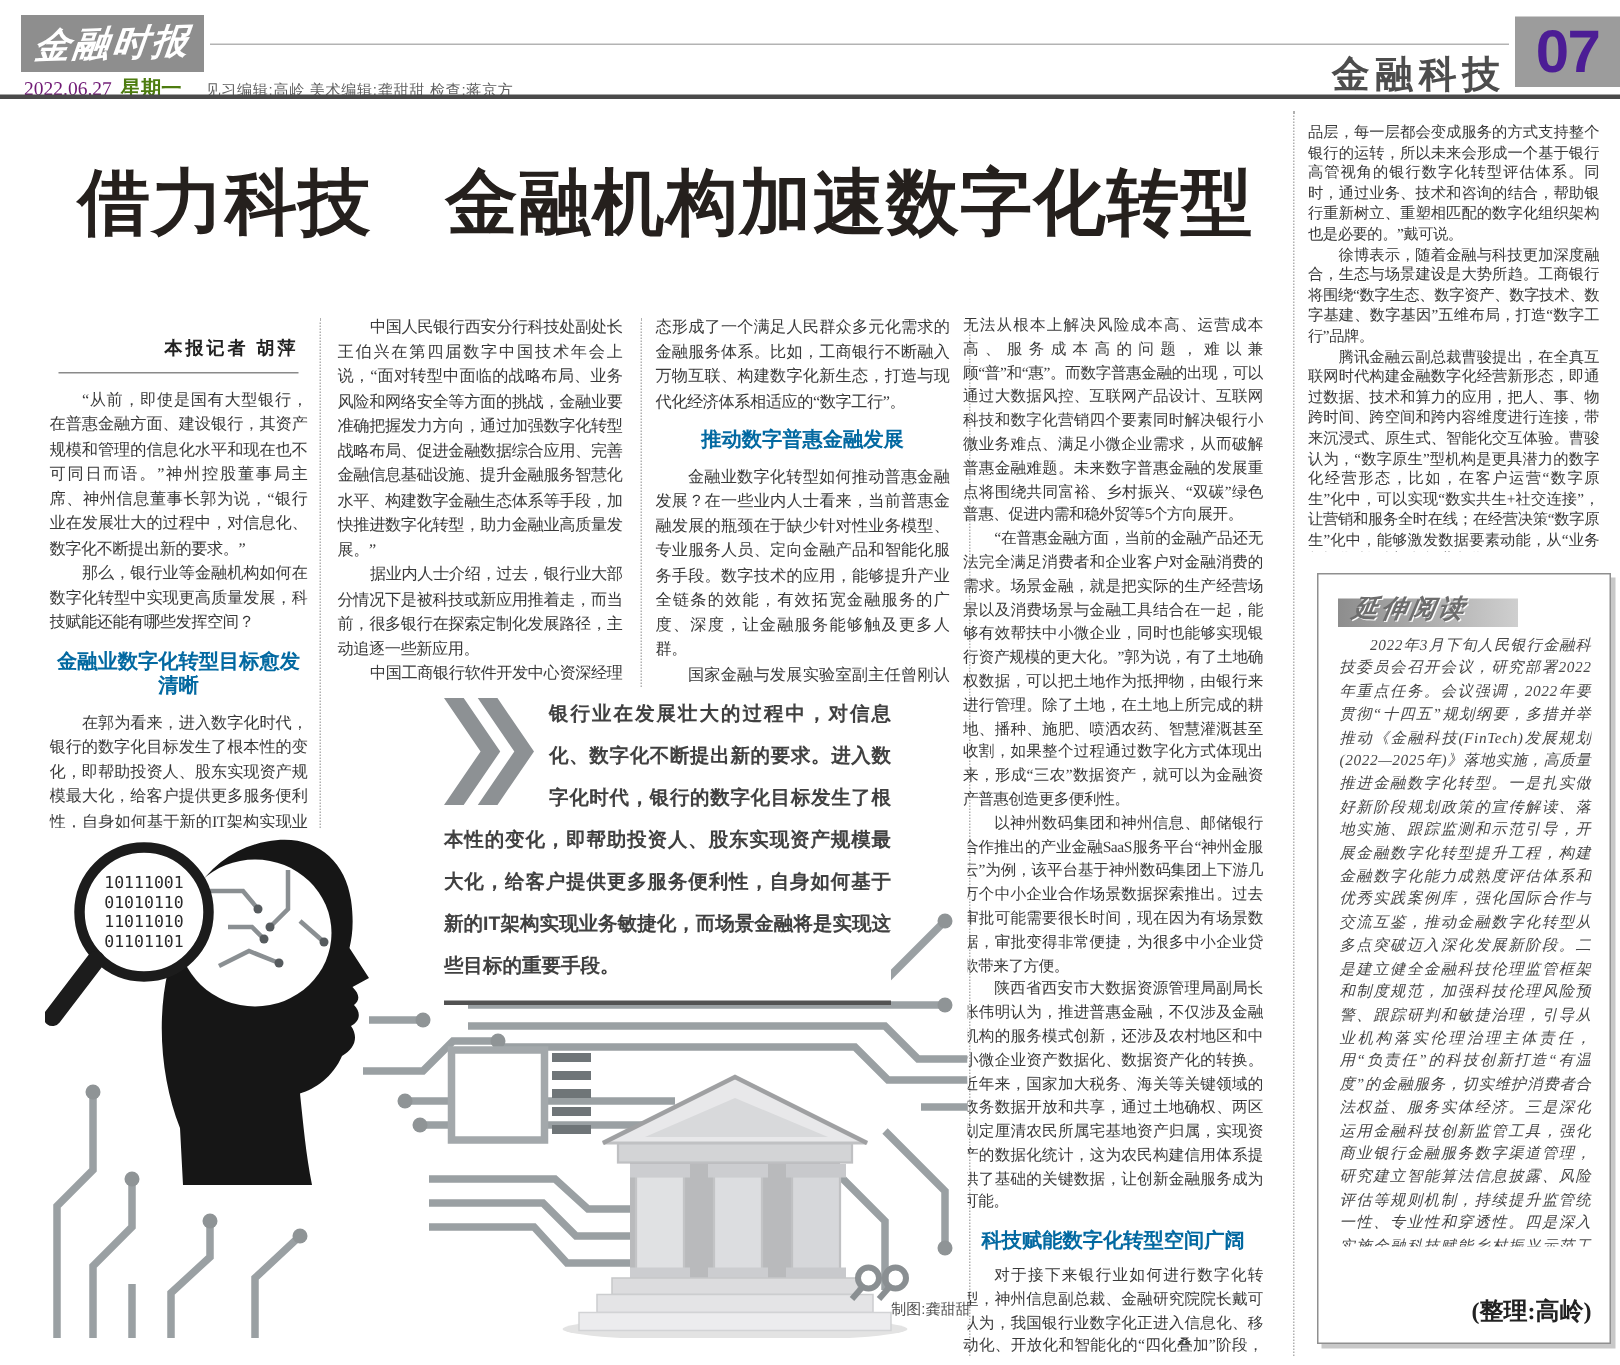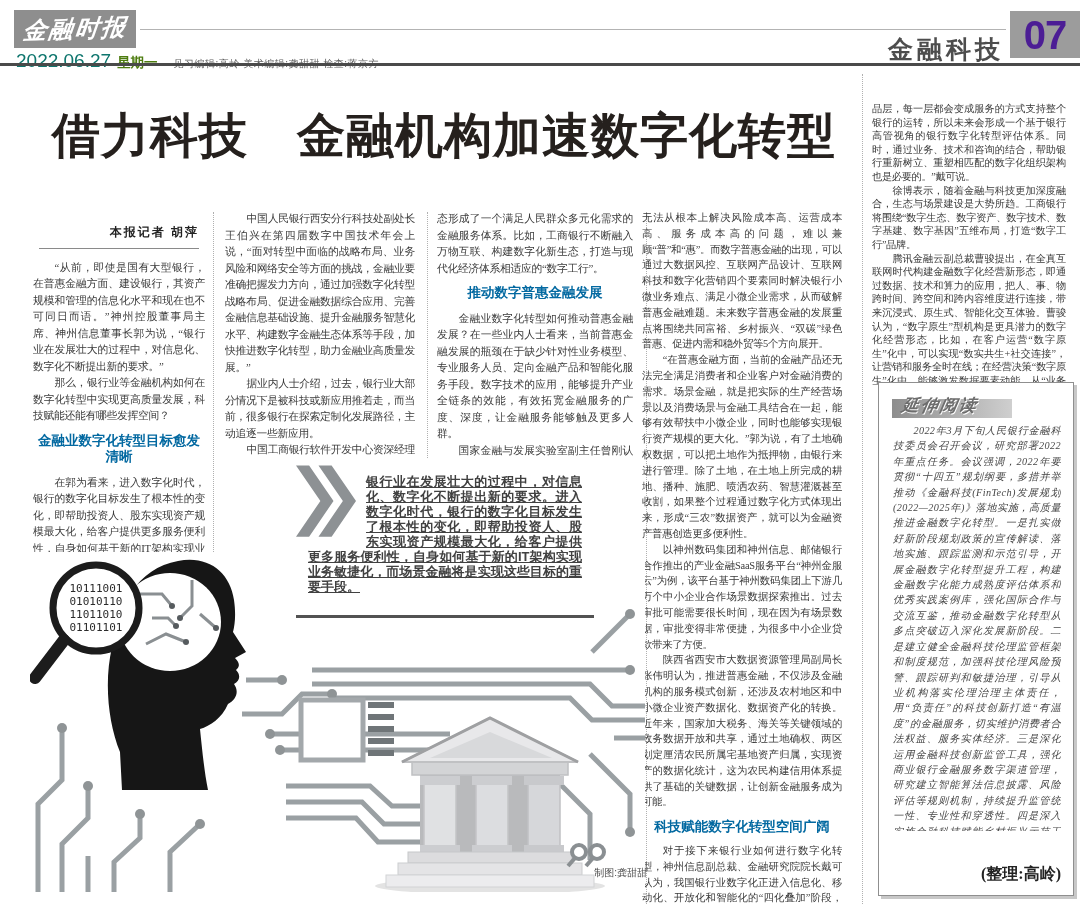--- a/index.html
+++ b/index.html
@@ -6,21 +6,21 @@
   .page{position:relative;width:1080px;height:910px;background:#ffffff;overflow:hidden;
         font-family:"Liberation Serif","DejaVu Serif",serif;color:#3a3a3a;}
   
   .logo-box{position:absolute;left:14px;top:10px;width:122px;height:38px;background:#8e8e8e;
             display:flex;align-items:center;justify-content:center;}
   .logo-box span{color:#fff;font-style:italic;font-weight:bold;font-size:24px;letter-spacing:2px;
             transform:skewX(-8deg) rotate(-2deg);font-family:"DejaVu Serif",serif;}
   .hairline{position:absolute;left:140px;top:29px;width:866px;height:1px;background:#b3b3b3;}
   .dateline{position:absolute;left:16px;top:50px;display:flex;align-items:baseline;
             font-family:"Liberation Sans","DejaVu Sans",sans-serif;}
-  .date{font-size:19px;color:#0f766e;}
+  .date{font-size:13px;color:#701a75;font-family:Liberation Serif, serif;}
   .weekday{font-size:13.5px;font-weight:bold;color:#4d7c0f;margin-left:6px;}
   .staff{font-size:10px;color:#5f5f5f;margin-left:16px;letter-spacing:0.5px;}
   .section-title{position:absolute;right:76px;top:33px;font-size:25px;color:#4d4d4d;
             font-family:"Liberation Sans","DejaVu Sans",sans-serif;letter-spacing:4px;font-weight:600;}
   .page-no-box{position:absolute;left:1010px;top:11px;width:70px;height:47px;background:#9c9c9c;
             display:flex;align-items:center;justify-content:center;}
   .page-no-box span{color:#4c1d95;font-size:40px;font-weight:bold;line-height:1;
             font-family:"Liberation Sans","DejaVu Sans",sans-serif;letter-spacing:-1px;}
   .header-rule{position:absolute;left:0;top:63px;width:1080px;height:2.5px;background:#4a4a4a;}
   
@@ -30,35 +30,35 @@
   .col{position:absolute;overflow:hidden;text-align:justify;
        font-size:10.8px;line-height:16.5px;letter-spacing:-0.3px;color:#3a3a3a;}
   .col p{margin:0;}
   .col p.ind{text-indent:2em;}
   .col h3{font-family:"Liberation Sans","DejaVu Sans",sans-serif;font-size:13.5px;color:#0369a1;
        text-align:center;margin:9px 0 8px;letter-spacing:0;}
   .c1{left:33px;top:210px;width:172px;height:350px;}
   .c2{left:225px;top:210px;width:190px;height:248px;}
   .c3{left:437px;top:210px;width:196px;height:248px;}
   .c4{left:642px;top:210px;width:200px;height:696px;font-size:10.4px;line-height:15.8px;}
-  .rc{left:872px;top:82px;width:194px;height:286px;font-size:10.2px;line-height:13.6px;margin-top:20px;}
+  .rc{left:872px;top:82px;width:194px;height:286px;font-size:10.2px;line-height:13.6px;}
   .byline{font-family:"Liberation Sans","DejaVu Sans",sans-serif;font-weight:bold;font-size:12px;
        color:#222;text-align:right;letter-spacing:2px;margin:14px 6px 10px;
        padding-bottom:7px;border-bottom:1px solid #8a8a8a;}
   .divider{position:absolute;width:0;border-left:1px dotted #b0b0b0;}
   .d1{left:213px;top:212px;height:344px;}
   .d2{left:427px;top:212px;height:246px;}
   .d3{left:646px;top:212px;height:692px;}
   .d4{left:862px;top:74px;height:830px;}
   
   .pullquote{position:absolute;left:296px;top:462px;width:298px;background:#fff;z-index:6;
        padding-bottom:9px;border-bottom:3.5px solid #525252;}
   .pq-chevron{float:left;width:60px;height:74px;margin:2px 10px 2px 0;}
   .pq-text{font-family:"Liberation Sans","DejaVu Sans",sans-serif;font-weight:bold;
-       font-size:13px;line-height:15px;color:#414141;text-align:justify;margin:12px;text-decoration:underline;}
+       font-size:13px;line-height:28px;color:#414141;text-align:justify;margin:0;}
   
   .illus{position:absolute;left:30px;top:552px;width:615px;height:340px;z-index:4;background:#fff;}
   .illus-caption{position:absolute;left:555px;top:866px;width:92px;z-index:7;text-align:right;
        font-size:10px;color:#4e4e4e;font-family:"Liberation Sans","DejaVu Sans",sans-serif;}
   
   .sidebox{position:absolute;left:878px;top:382px;width:196px;height:514px;box-sizing:border-box;
        background:#fff;border:1px solid #8f8f8f;box-shadow:3px 3px 0 #c8c8c8;z-index:3;
        padding:40px 12px 24px 14px;}
   .side-banner{position:absolute;left:13px;top:16px;width:120px;height:19px;
        background:linear-gradient(to right,#8d8d8d,#cfcfcf);}

